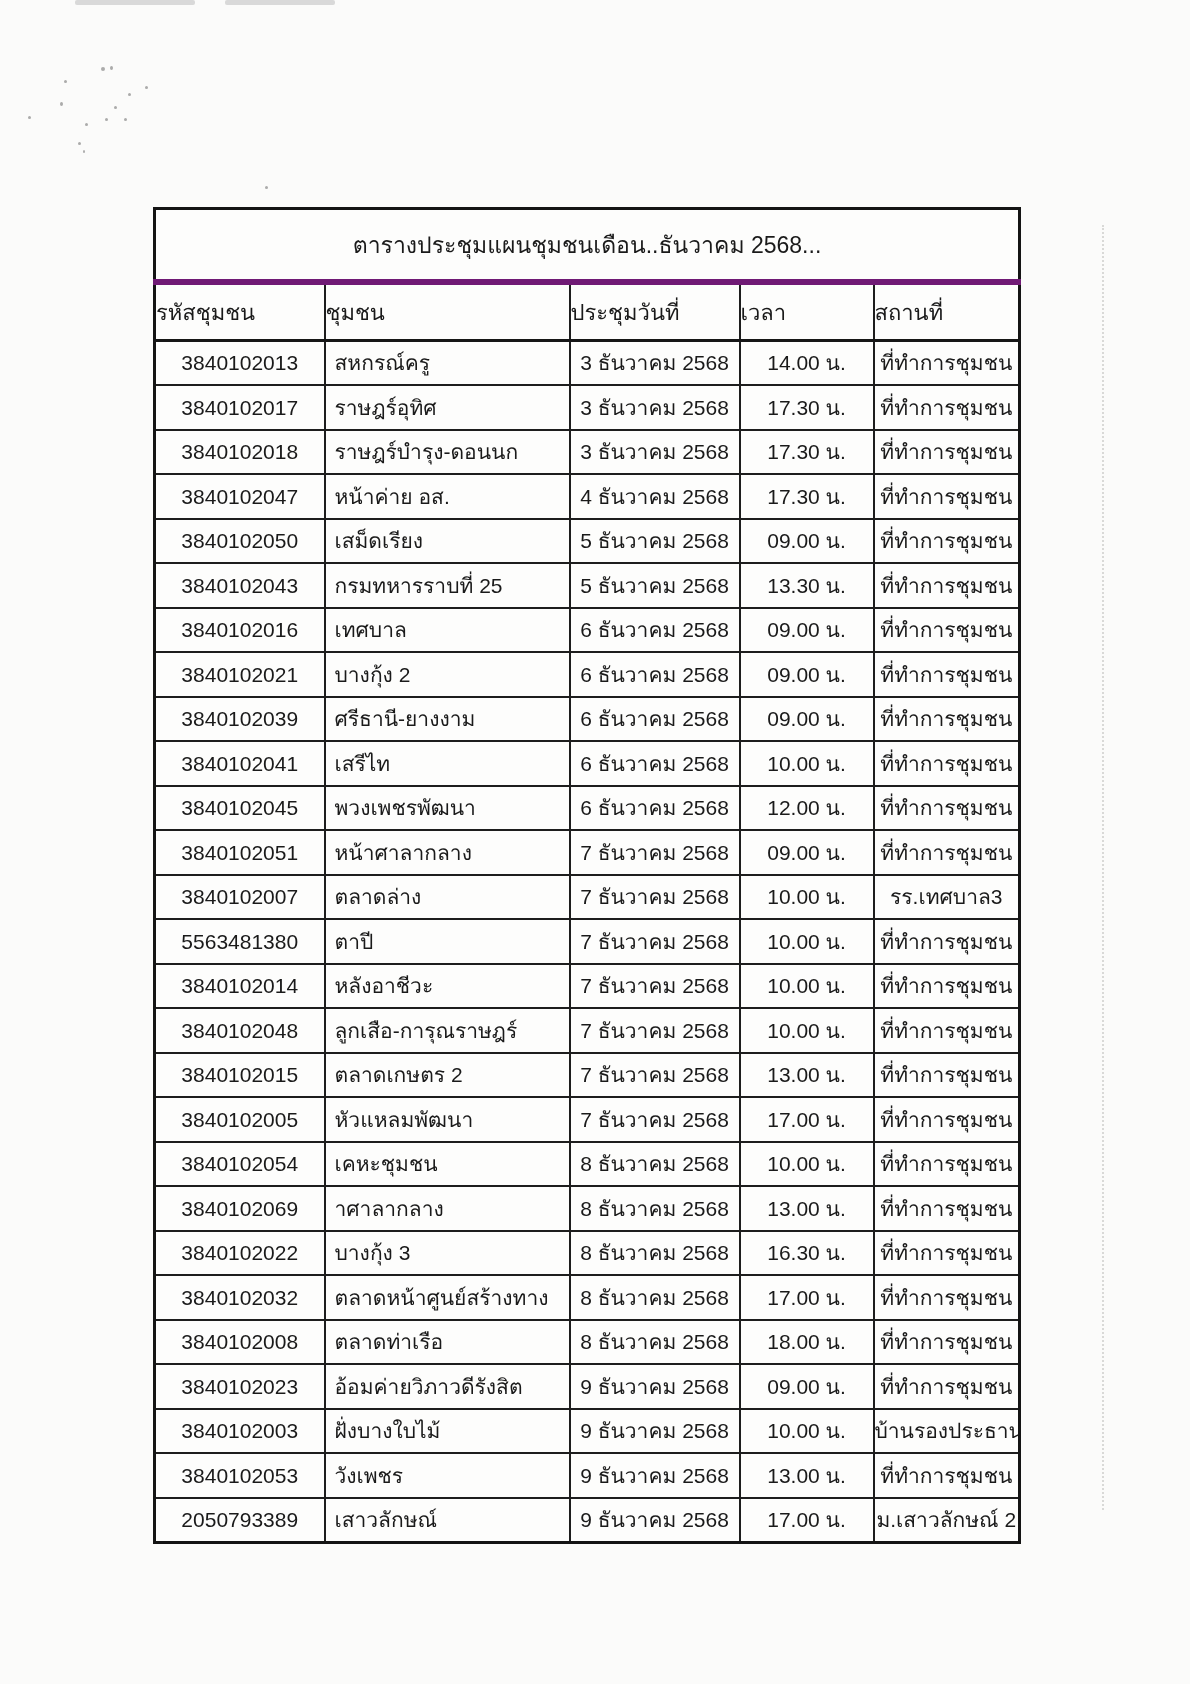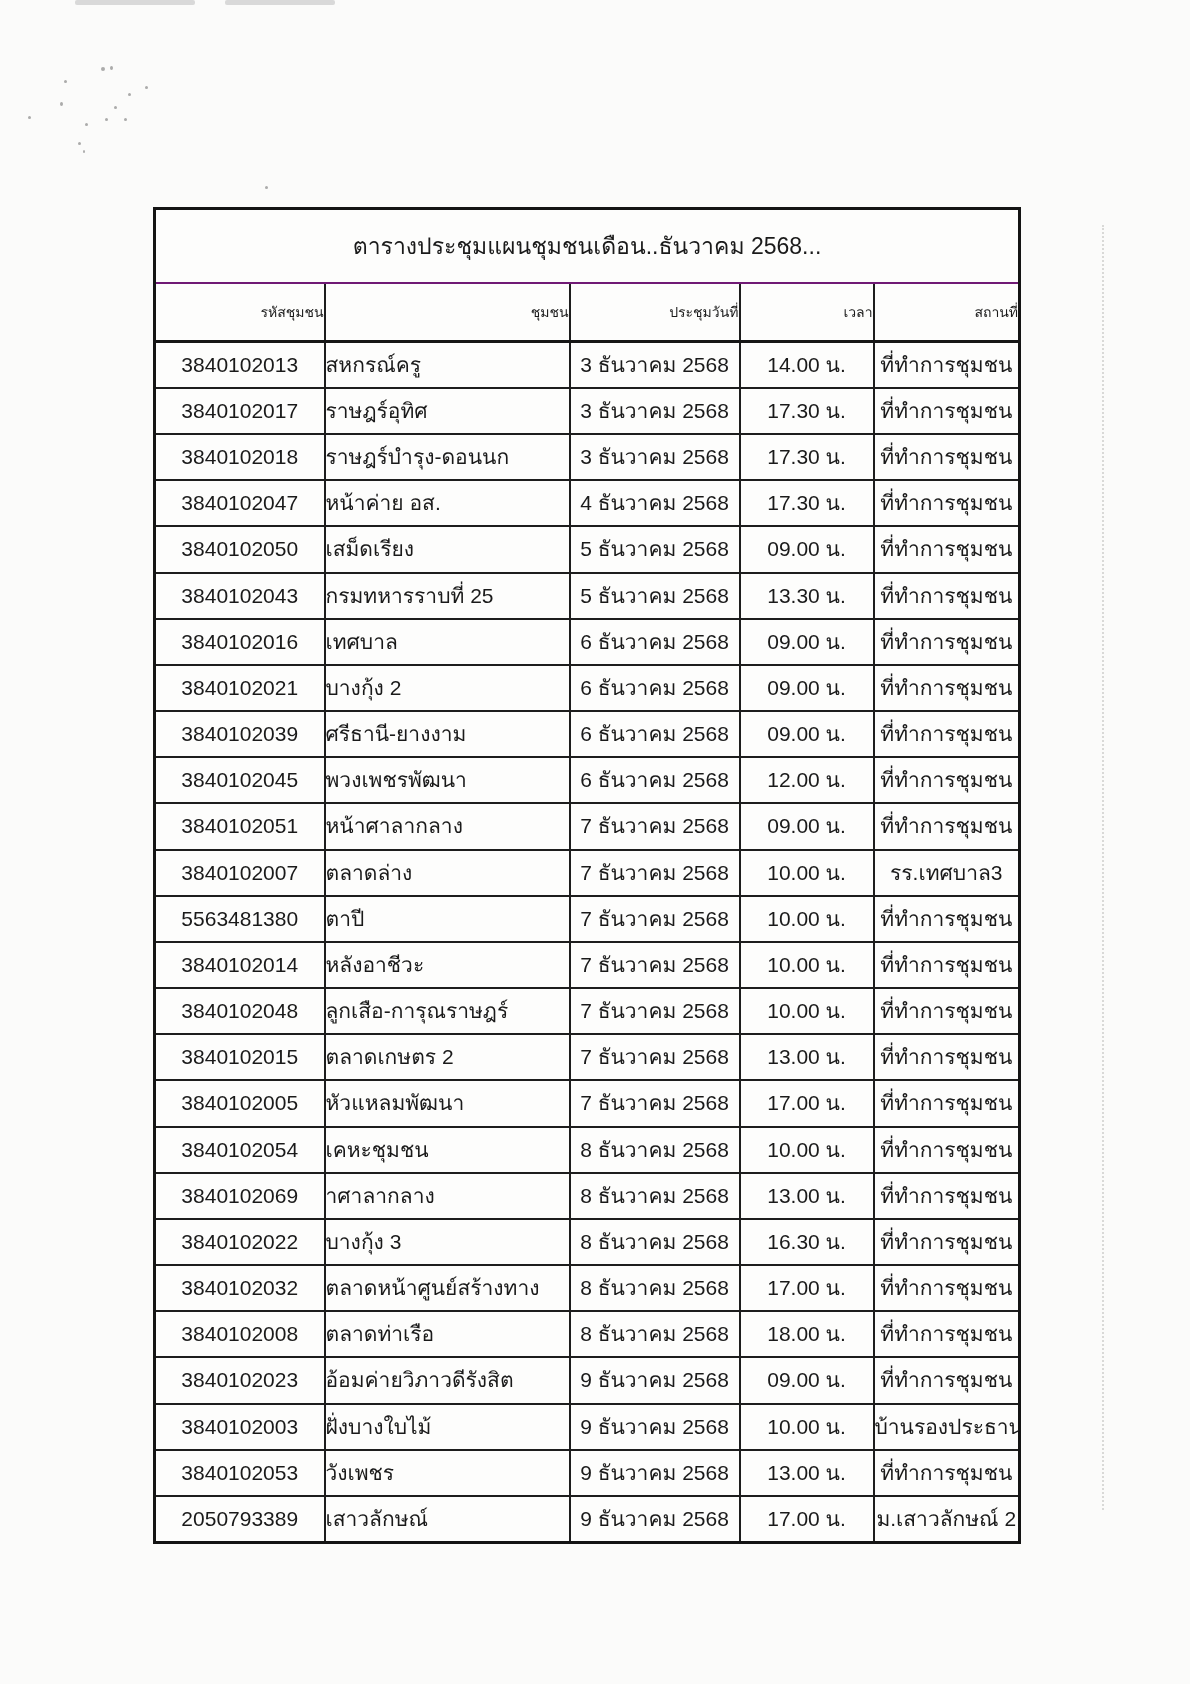--- a/index.html
+++ b/index.html
@@ -34,30 +34,30 @@
     padding:0;
     vertical-align:middle;
     font-size:21px;
     line-height:1.15;
     overflow:hidden;
     white-space:nowrap;
   }
   table.doc{border:3px solid #141414;}
   tr.title-row td{
     height:67px;text-align:center;font-size:23px;
-    border-bottom:2px solid #701a75;
+    border-bottom:6px solid #701a75;
   }
   tr.header-row th{
-    height:52px;text-align:right;font-size:14px;
+    height:52px;text-align:left;font-size:22px;
     border-bottom:3px solid #161616;
     margin-left:16px;
   }
   tr.data-row{height:43px;margin-left:8px;}
   tr.data-row td{text-align:center;}
-  tr.data-row td.c1{text-align:left;padding-left:0;}
+  tr.data-row td.c1{text-align:left;padding-left:9px;}
   col.w0{width:170px}
   col.w1{width:245px}
   col.w2{width:170px}
   col.w3{width:134px}
   col.w4{width:146px}
 </style>
 </head>
 <body>
 
 <div class="page">
@@ -156,20 +156,27 @@
           <td class="c4">ที่ทำการชุมชน</td>
         </tr>
         <tr class="data-row">
           <td class="c0">3840102039</td>
           <td class="c1">ศรีธานี-ยางงาม</td>
           <td class="c2">6 ธันวาคม 2568</td>
           <td class="c3">09.00 น.</td>
           <td class="c4">ที่ทำการชุมชน</td>
         </tr>
         <tr class="data-row">
+          <td class="c0">3840102041</td>
+          <td class="c1">เสรีไท</td>
+          <td class="c2">6 ธันวาคม 2568</td>
+          <td class="c3">10.00 น.</td>
+          <td class="c4">ที่ทำการชุมชน</td>
+        </tr>
+        <tr class="data-row">
           <td class="c0">3840102045</td>
           <td class="c1">พวงเพชรพัฒนา</td>
           <td class="c2">6 ธันวาคม 2568</td>
           <td class="c3">12.00 น.</td>
           <td class="c4">ที่ทำการชุมชน</td>
         </tr>
         <tr class="data-row">
           <td class="c0">3840102051</td>
           <td class="c1">หน้าศาลากลาง</td>
           <td class="c2">7 ธันวาคม 2568</td>

